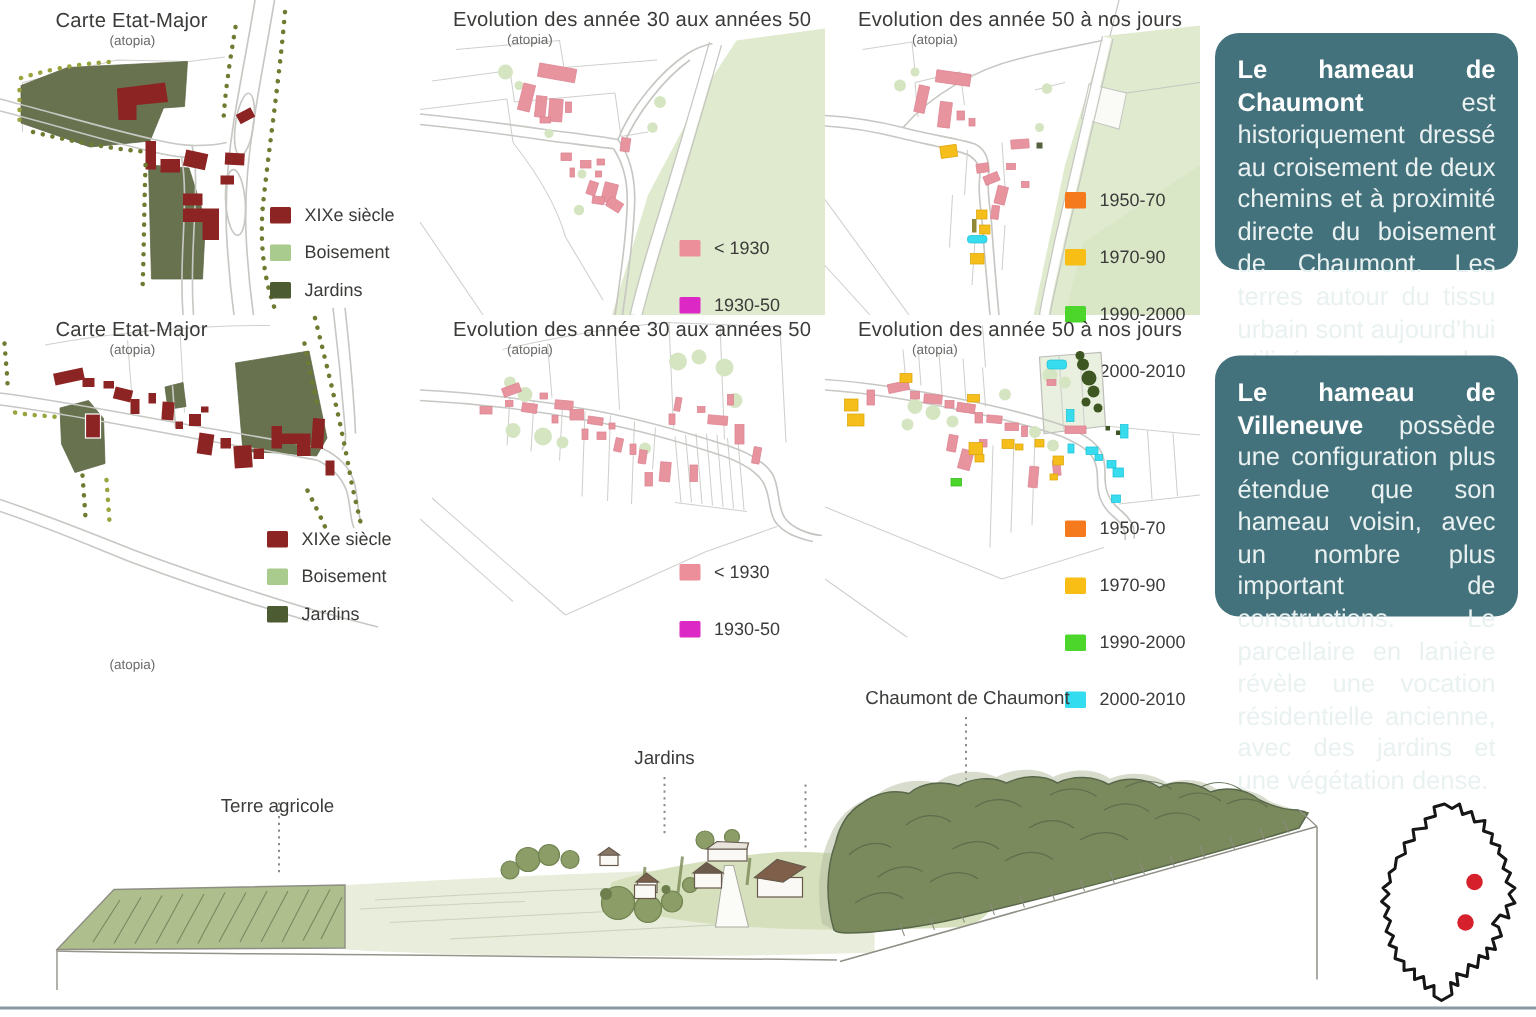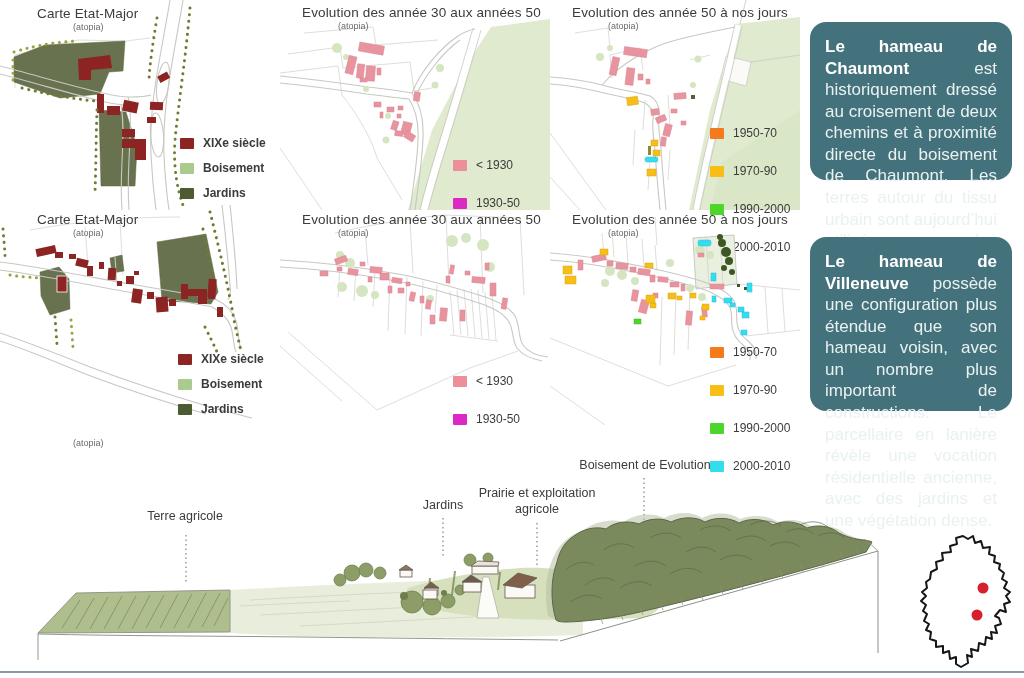--- a/index.html
+++ b/index.html
@@ -3,21 +3,21 @@
 <meta charset="utf-8">
 <style>
   html,body{margin:0;padding:0;background:#fff;}
   .board{position:relative;width:1024px;height:678px;background:#ffffff;overflow:hidden;
          font-family:"Liberation Sans",sans-serif;}
   svg.map{position:absolute;}
   .map-title{position:absolute;margin-left:19px;}
   .map-title .t{font-size:13.5px;color:#3b3b39;letter-spacing:.15px;}
   .map-title .s{font-size:9px;color:#6a6a68;margin-top:1px;padding-left:36px;}
   .legend{position:absolute;display:flex;flex-direction:column;}
-  .legend.g23{gap:11px;font-weight:bold;}
+  .legend.g23{gap:11px;}
   .legend.g19{gap:24px;}
   .li{display:flex;align-items:center;gap:9px;}
   .sw{width:14px;height:11px;border-radius:1px;flex:0 0 auto;}
   .ll{font-size:12px;color:#3b3b39;white-space:nowrap;}
   .note{position:absolute;width:202px;box-sizing:border-box;border-radius:16px;
         padding:14px 15px 12px 15px;color:#e9f1f1;font-size:17px;line-height:1.27;
         text-align:justify;}
   .note b{color:#ffffff;}
   .sec-label{position:absolute;font-size:12.5px;color:#3b3b39;text-align:center;line-height:1.25;}
   .footer-rule{position:absolute;left:0;top:671px;width:1024px;height:2px;background:#8a99a6;}
@@ -525,24 +525,23 @@
 
   <div class="note" style="left: 810px; top: 237px; height: 174px; background-color: rgb(68, 114, 124);">
     <b>Le hameau de Villeneuve</b>
     <span>possède une configuration plus étendue que son hameau voisin, avec un nombre plus important de constructions. Le parcellaire en lanière révèle une vocation résidentielle ancienne, avec des jardins et une végétation dense.</span>
   </div>
 
   <div class="map-title" style="left:18px;top:437px">
     <div class="s">(atopia)</div>
   </div>
 
-  <div class="sec-label" style="left:120px;top:509px;width:130px">Terre agricole</div>
+  <div class="sec-label" style="left:120px;top:530px;width:130px">Terre agricole</div>
   <div class="sec-label" style="left:408px;top:498px;width:70px">Jardins</div>
-  <div class="sec-label" style="left:467px;top:486px;width:140px">Prairie et exploitation agricole</div>
-  <div class="sec-label" style="left:574px;top:458px;width:142px">Boisement de Evolution</div>
+  <div class="sec-label" style="left:574px;top:458px;width:142px">Chaumont de Chaumont</div>
 
   <svg class="map" style="left:0;top:430px" width="1024" height="248" viewBox="0 0 1024 248">
 
     <g stroke="#8a8a85" stroke-width="1.3" stroke-dasharray="1.5 3" fill="none">
       <path d="M186,105 L186,152"></path>
       <path d="M443,88 L443,128"></path>
       <path d="M537,93 L537,137"></path>
       <path d="M644,48 L644,128"></path>
     </g>
 

